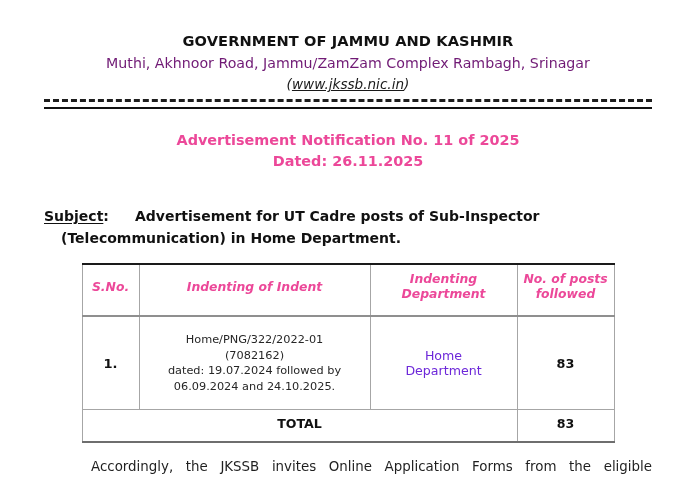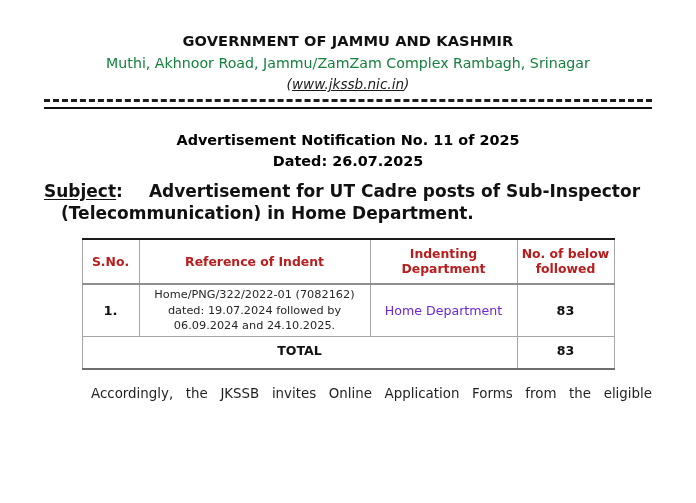--- a/index.html
+++ b/index.html
@@ -31,21 +31,21 @@
   .hdr-line1, .hdr-line2 {
     font-weight: bold;
     font-size: 14.6px;
     letter-spacing: 0.1px;
     line-height: 21px;
     color: #111;
   }
   .hdr-line3 {
     font-size: 14.2px;
     line-height: 22px;
-    color: #15803d;
+    color: #701a75;
     margin-top: 1px;
   }
   .hdr-url-wrap {
     line-height: 20px;
     margin-top: 0px;
   }
   .hdr-url {
     font-style: italic;
     font-size: 13.6px;
     color: #1a1a1a;
@@ -77,29 +77,29 @@
 
   
   .notif {
     text-align: center;
     margin-top: 21px;
   }
   .notif-line {
     font-weight: bold;
     font-size: 14.4px;
     line-height: 21px;
-    color: #000000;
+    color: #ec4899;
     text-align: center;
   }
 
   
   .subject {
-    margin-top: 8px;
-    font-weight: bold;
-    font-size: 17px;
+    margin-top: 33px;
+    font-weight: bold;
+    font-size: 14px;
     line-height: 22px;
     color: #111;
     text-align: justify;
     text-justify: inter-word;
     padding-left: 17px;
     text-indent: -17px;
   }
   .subject .slabel {
     text-decoration: underline;
     text-underline-offset: 2px;
@@ -135,29 +135,30 @@
     border-top: 2px solid #1a1a1a;
     border-bottom: 2px solid #6e6e6e;
     border-left: 1.5px solid #8a8a8a;
     border-right: 1.5px solid #8a8a8a;
   }
   table.indent-table th,
   table.indent-table td {
     border: 1px solid #a6a6a6;
     vertical-align: middle;
     text-align: center;
-    padding: 2px;
+    padding: 15px;
   }
   table.indent-table thead th {
     font-weight: bold;
     font-size: 12.4px;
     line-height: 15px;
-    color: #b91c1c;
-    padding: 6px 2px 7px;
+    color: #ec4899;
+    padding: 6px 2px 14px;
     border-bottom: 2.5px solid #8f8f8f;
+    font-style: italic;
   }
   .col-sno { width: 52px; }
   .col-ref { width: 226px; }
   .col-dept { width: 142px; }
   .col-posts { width: 92px; }
 
   td.cell-sno {
     font-weight: bold;
     font-size: 13px;
     color: #111;
@@ -215,36 +216,36 @@
     </div>
   </div>
 
   <div class="sep">
     <div class="sep-dash"></div>
     <div class="sep-solid"></div>
   </div>
 
   <div class="notif">
     <div class="notif-line">Advertisement Notification No. 11 of 2025</div>
-    <div class="notif-line">Dated: 26.07.2025</div>
+    <div class="notif-line">Dated: 26.11.2025</div>
   </div>
 
   <div class="subject"><span class="slabel">Subject</span><span>:</span><span class="sgap"></span><span>Advertisement   for   UT   Cadre   posts   of   Sub-Inspector</span>
     <span class="subject-l2">(Telecommunication) in Home Department.</span>
   </div>
 
 
   <div class="tbl-wrap">
     <table class="indent-table">
       <thead>
         <tr>
           <th class="col-sno">S.No.</th>
-          <th class="col-ref">Reference of Indent</th>
+          <th class="col-ref">Indenting of Indent</th>
           <th class="col-dept"><span>Indenting</span><br><span>Department</span></th>
-          <th class="col-posts"><span>No. of below</span><br><span>followed</span></th>
+          <th class="col-posts"><span>No. of posts</span><br><span>followed</span></th>
         </tr>
       </thead>
       <tbody>
         <tr>
           <td class="cell-sno">1.</td>
           <td class="cell-ref"><span>Home/PNG/322/2022-01 (7082162)</span><br><span>dated: 19.07.2024 followed by</span><br><span>06.09.2024 and 24.10.2025.</span></td>
           <td class="cell-dept">Home Department</td>
           <td class="cell-posts">83</td>
         </tr>
         <tr class="total-row">

